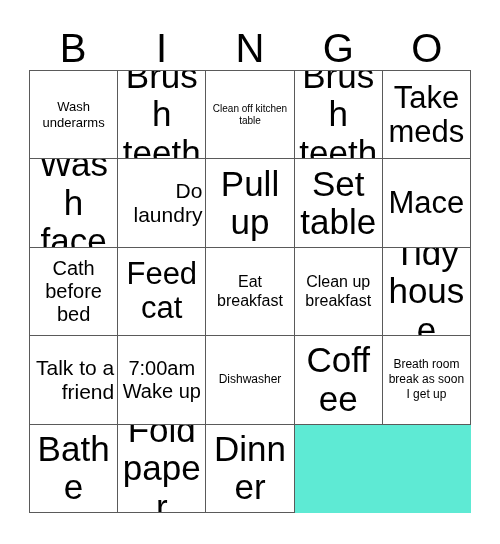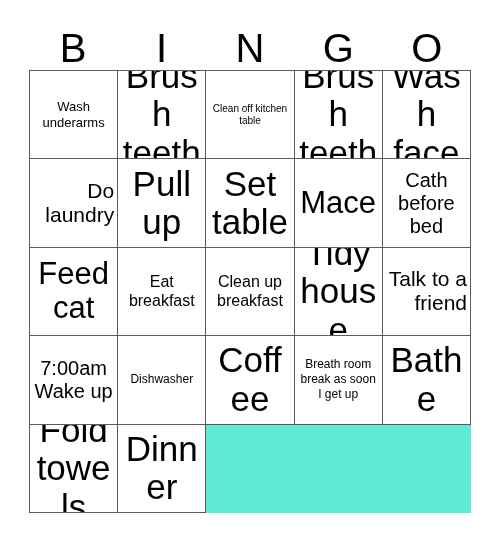--- a/index.html
+++ b/index.html
@@ -112,20 +112,23 @@
       <div class="cell">
         <span class="cell-text fs-xxl">Brush teeth</span>
       </div>
       <div class="cell">
         <span class="cell-text fs-md">Clean off kitchen table</span>
       </div>
       <div class="cell">
         <span class="cell-text fs-xxl">Brush teeth</span>
       </div>
       <div class="cell">
+        <span class="cell-text fs-huge">Take meds</span>
+      </div>
+      <div class="cell">
         <span class="cell-text fs-xxl">Wash face</span>
       </div>
       <div class="cell">
         <span class="cell-text fs-xl">Do laundry</span>
       </div>
       <div class="cell">
         <span class="cell-text fs-xxl">Pull up</span>
       </div>
       <div class="cell">
         <span class="cell-text fs-xxl">Set table</span>
@@ -160,20 +163,20 @@
       <div class="cell">
         <span class="cell-text fs-xxl">Coffee</span>
       </div>
       <div class="cell">
         <span class="cell-text fs-xs">Breath room break as soon I get up</span>
       </div>
       <div class="cell">
         <span class="cell-text fs-xxl">Bathe</span>
       </div>
       <div class="cell">
-        <span class="cell-text fs-xxl">Fold towels</span>
+        <span class="cell-text fs-xxl">Fold paper</span>
       </div>
       <div class="cell">
         <span class="cell-text fs-xxl">Dinner</span>
       </div>
     </div>
 
 </div>
 
 </body></html>

